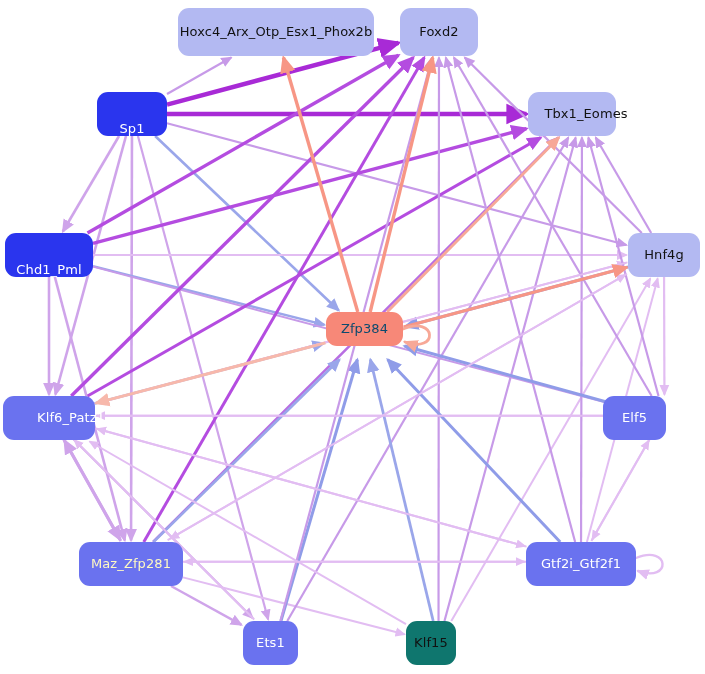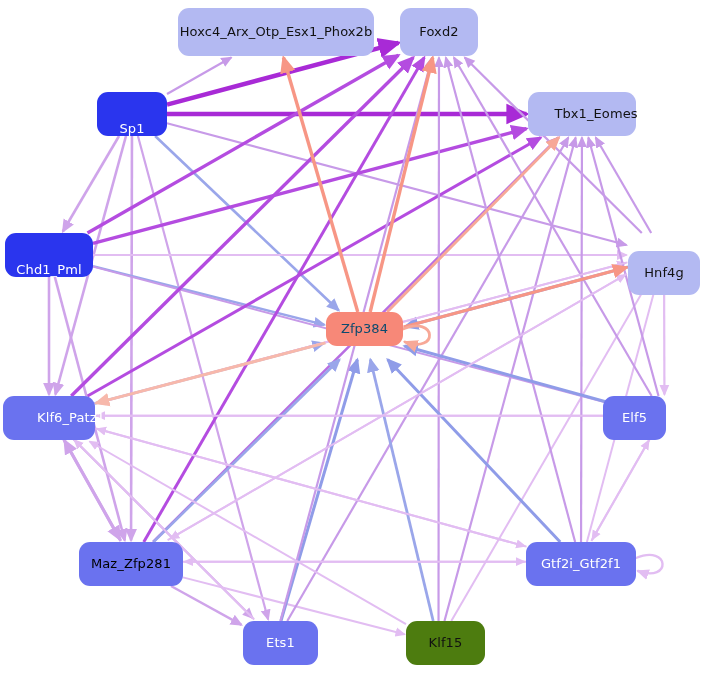--- a/index.html
+++ b/index.html
@@ -152,43 +152,43 @@
     </svg>
 <div class="node" style="left: 178px; top: 8px; width: 196px; height: 48px; background: rgb(179, 185, 242); color: rgb(17, 17, 17);">
       <span class="node-label">Hoxc4_Arx_Otp_Esx1_Phox2b</span>
     </div>
     <div class="node" style="left: 400px; top: 8px; width: 78px; height: 48px; background: rgb(179, 185, 242); color: rgb(17, 17, 17);">
       <span class="node-label">Foxd2</span>
     </div>
     <div class="node" style="left: 97px; top: 92px; width: 70px; height: 44px; background: rgb(42, 53, 238); color: rgb(255, 255, 255); align-items: flex-end;">
       <span class="node-label">Sp1</span>
     </div>
-    <div class="node" style="left: 528px; top: 92px; width: 108px; height: 44px; background: rgb(179, 185, 242); color: rgb(17, 17, 17); padding-left: 28px;">
+    <div class="node" style="left: 528px; top: 92px; width: 88px; height: 44px; background: rgb(179, 185, 242); color: rgb(17, 17, 17); padding-left: 28px;">
       <span class="node-label">Tbx1_Eomes</span>
     </div>
     <div class="node" style="left: 5px; top: 233px; width: 88px; height: 44px; background: rgb(42, 53, 238); color: rgb(255, 255, 255); align-items: flex-end;">
       <span class="node-label">Chd1_Pml</span>
     </div>
-    <div class="node" style="left: 628px; top: 251px; width: 72px; height: 44px; background: rgb(179, 185, 242); color: rgb(17, 17, 17);">
+    <div class="node" style="left: 628px; top: 233px; width: 72px; height: 44px; background: rgb(179, 185, 242); color: rgb(17, 17, 17);">
       <span class="node-label">Hnf4g</span>
     </div>
     <div class="node" style="left: 326px; top: 312px; width: 77px; height: 34px; background: rgb(247, 136, 120); color: #0c4a6e;">
       <span class="node-label">Zfp384</span>
     </div>
     <div class="node" style="left: 3px; top: 396px; width: 92px; height: 44px; background: rgb(106, 114, 239); color: rgb(255, 255, 255); padding-left: 44px;">
       <span class="node-label">Klf6_Patz1</span>
     </div>
     <div class="node" style="left: 603px; top: 396px; width: 63px; height: 44px; background: rgb(106, 114, 239); color: rgb(255, 255, 255);">
       <span class="node-label">Elf5</span>
     </div>
-    <div class="node" style="left: 79px; top: 542px; width: 104px; height: 44px; background: rgb(106, 114, 239); color: #000000;">
+    <div class="node" style="left: 79px; top: 542px; width: 104px; height: 44px; background: rgb(106, 114, 239); color: #fef9c3;">
       <span class="node-label">Maz_Zfp281</span>
     </div>
     <div class="node" style="left: 526px; top: 542px; width: 110px; height: 44px; background: rgb(106, 114, 239); color: rgb(255, 255, 255);">
       <span class="node-label">Gtf2i_Gtf2f1</span>
     </div>
-    <div class="node" style="left: 243px; top: 621px; width: 75px; height: 44px; background: rgb(106, 114, 239); color: rgb(255, 255, 255);">
+    <div class="node" style="left: 243px; top: 621px; width: 55px; height: 44px; background: rgb(106, 114, 239); color: rgb(255, 255, 255);">
       <span class="node-label">Ets1</span>
     </div>
-    <div class="node" style="left: 406px; top: 621px; width: 79px; height: 44px; background: #4d7c0f; color: rgb(17, 17, 17);">
+    <div class="node" style="left: 406px; top: 621px; width: 50px; height: 44px; background: #0f766e; color: rgb(17, 17, 17);">
       <span class="node-label">Klf15</span>
     </div>
   </div>
 
 </body></html>

